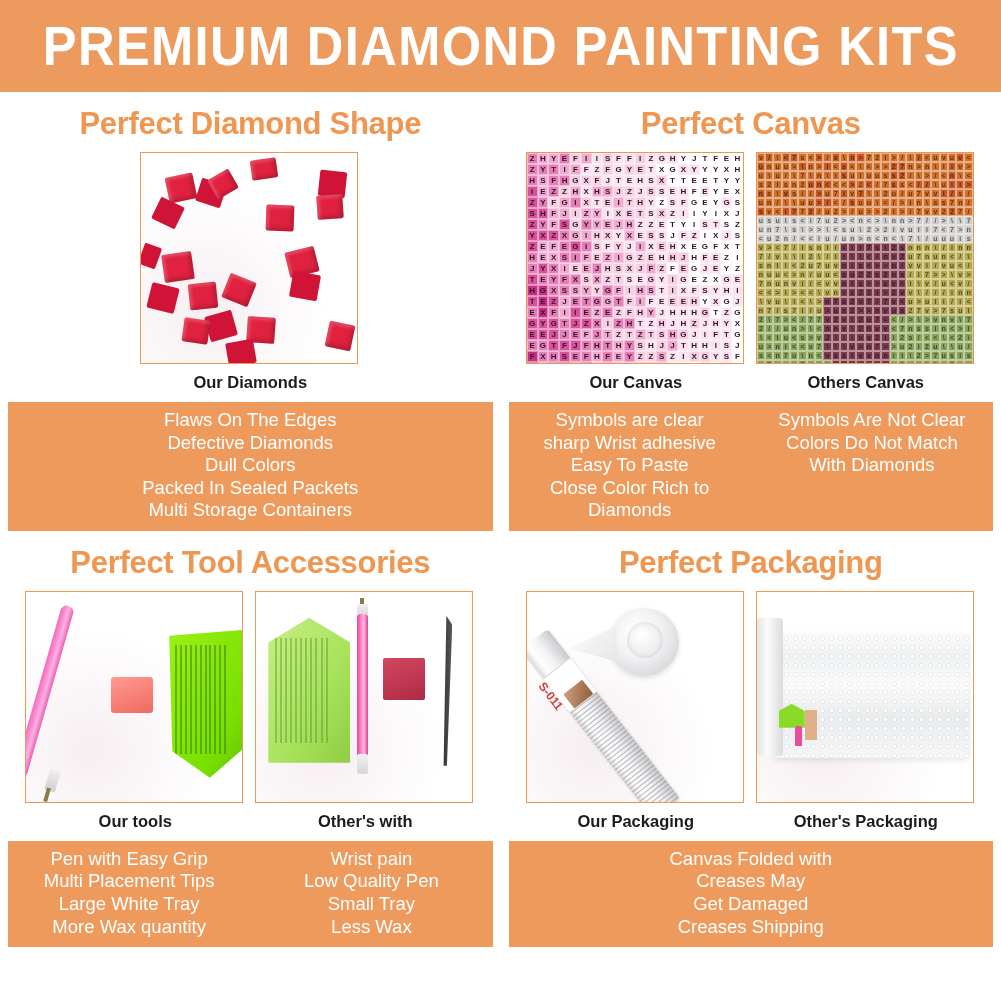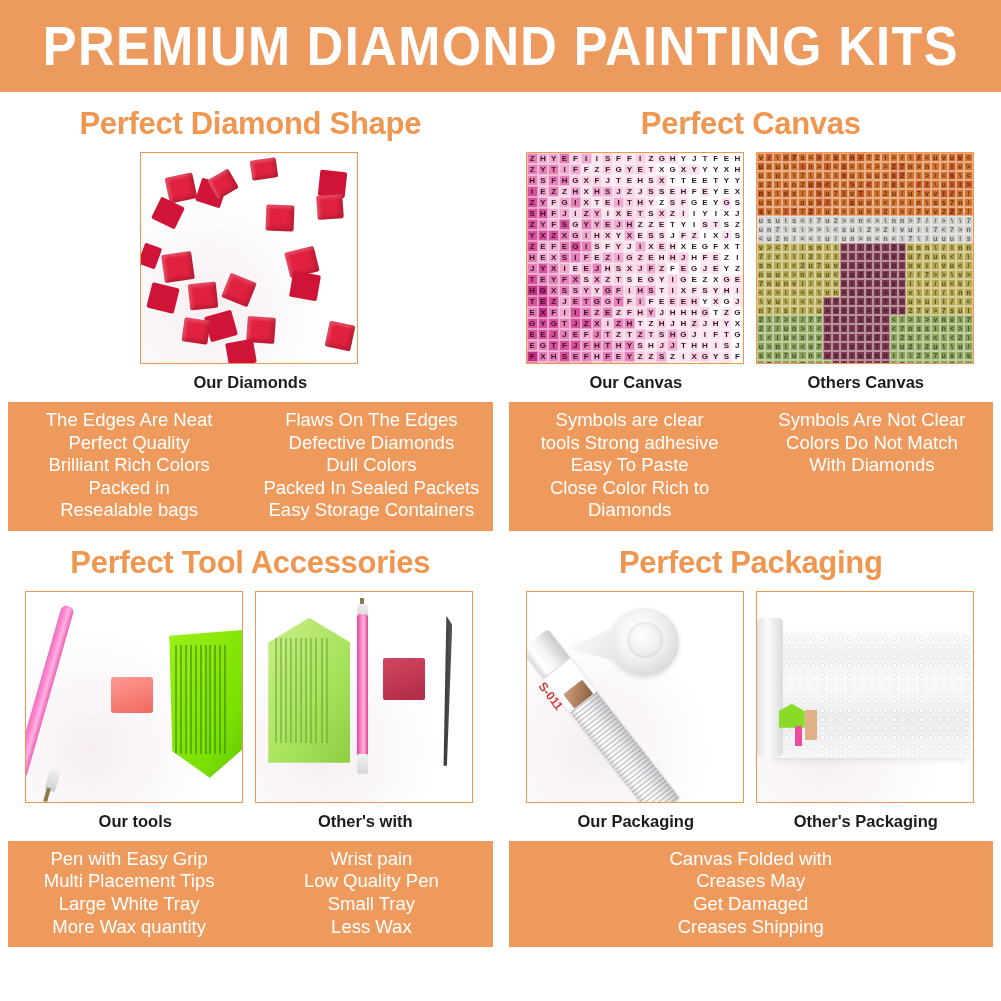--- a/index.html
+++ b/index.html
@@ -243,32 +243,25 @@
             <div class="drill red" style="left:106px;top:164px;width:28px;height:26px;transform:rotate(4deg)"></div>
             <div class="drill red2" style="left:86px;top:188px;width:28px;height:24px;transform:rotate(-10deg)"></div>
             <div class="drill red" style="left:186px;top:170px;width:26px;height:26px;transform:rotate(12deg)"></div>
             <div class="drill red2" style="left:0px;top:92px;width:18px;height:22px;transform:rotate(20deg)"></div>
           </div>
           <div class="photo-caption">Our Diamonds</div>
         </div>
       </div>
       <div class="textbox">
         <div class="textcol">
-          <div>The Edges Are Neat</div>
-          <div>Perfect Quality</div>
-          <div>Brilliant Rich Colors</div>
-          <div>Packed in</div>
-          <div>Resealable bags</div>
-        </div>
-        <div class="textcol">
           <div>Flaws On The Edges</div>
           <div>Defective Diamonds</div>
           <div>Dull Colors</div>
           <div>Packed In Sealed Packets</div>
-          <div>Easy Storage Containers</div>
+          <div>Multi Storage Containers</div>
         </div>
       </div>
     </div>
 
     <div class="quad">
       <div class="quad-title">Perfect Canvas</div>
       <div class="photos">
         <div class="photo-cell">
           <div class="photo">
             <div class="cgrid pinkgrid" id="pinkgrid" style="grid-template-columns: repeat(20, 1fr); grid-template-rows: repeat(20, 1fr);">
@@ -1304,21 +1297,21 @@
                 <div class="cell muddy" style="background: rgb(138, 163, 90);">u</div>
                 <div class="cell muddy" style="background: rgb(138, 163, 90);">u</div>
               </div>
           </div>
           <div class="photo-caption">Others Canvas</div>
         </div>
       </div>
       <div class="textbox">
         <div class="textcol">
           <div>Symbols are clear</div>
-          <div>tools Strong adhesive</div>
+          <div>sharp Wrist adhesive</div>
           <div>Easy To Paste</div>
           <div>Close Color Rich to</div>
           <div>Diamonds</div>
         </div>
         <div class="textcol">
           <div>Symbols Are Not Clear</div>
           <div>Colors Do Not Match</div>
           <div>With Diamonds</div>
         </div>
       </div>

